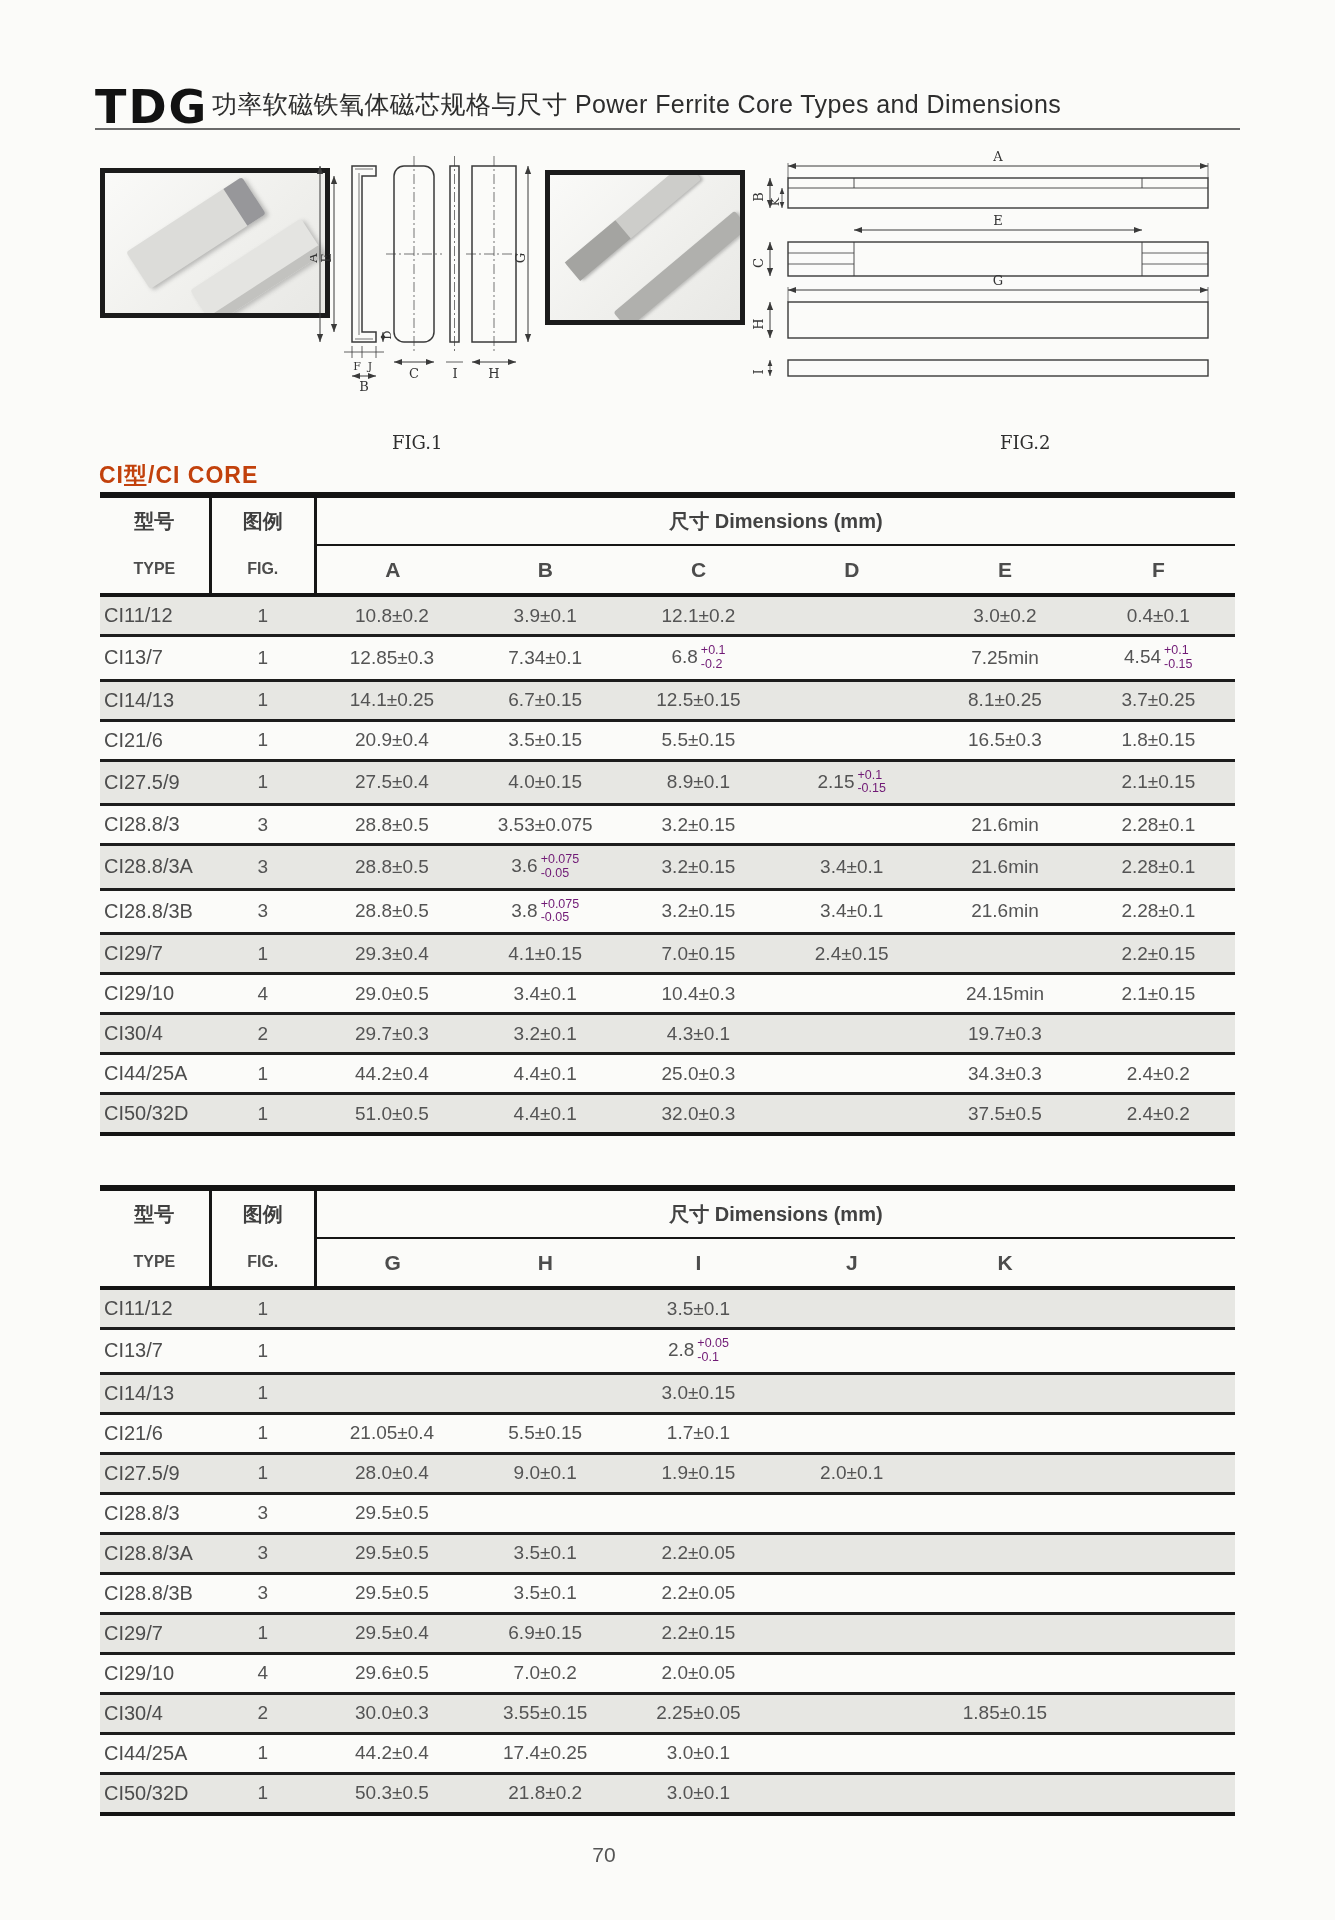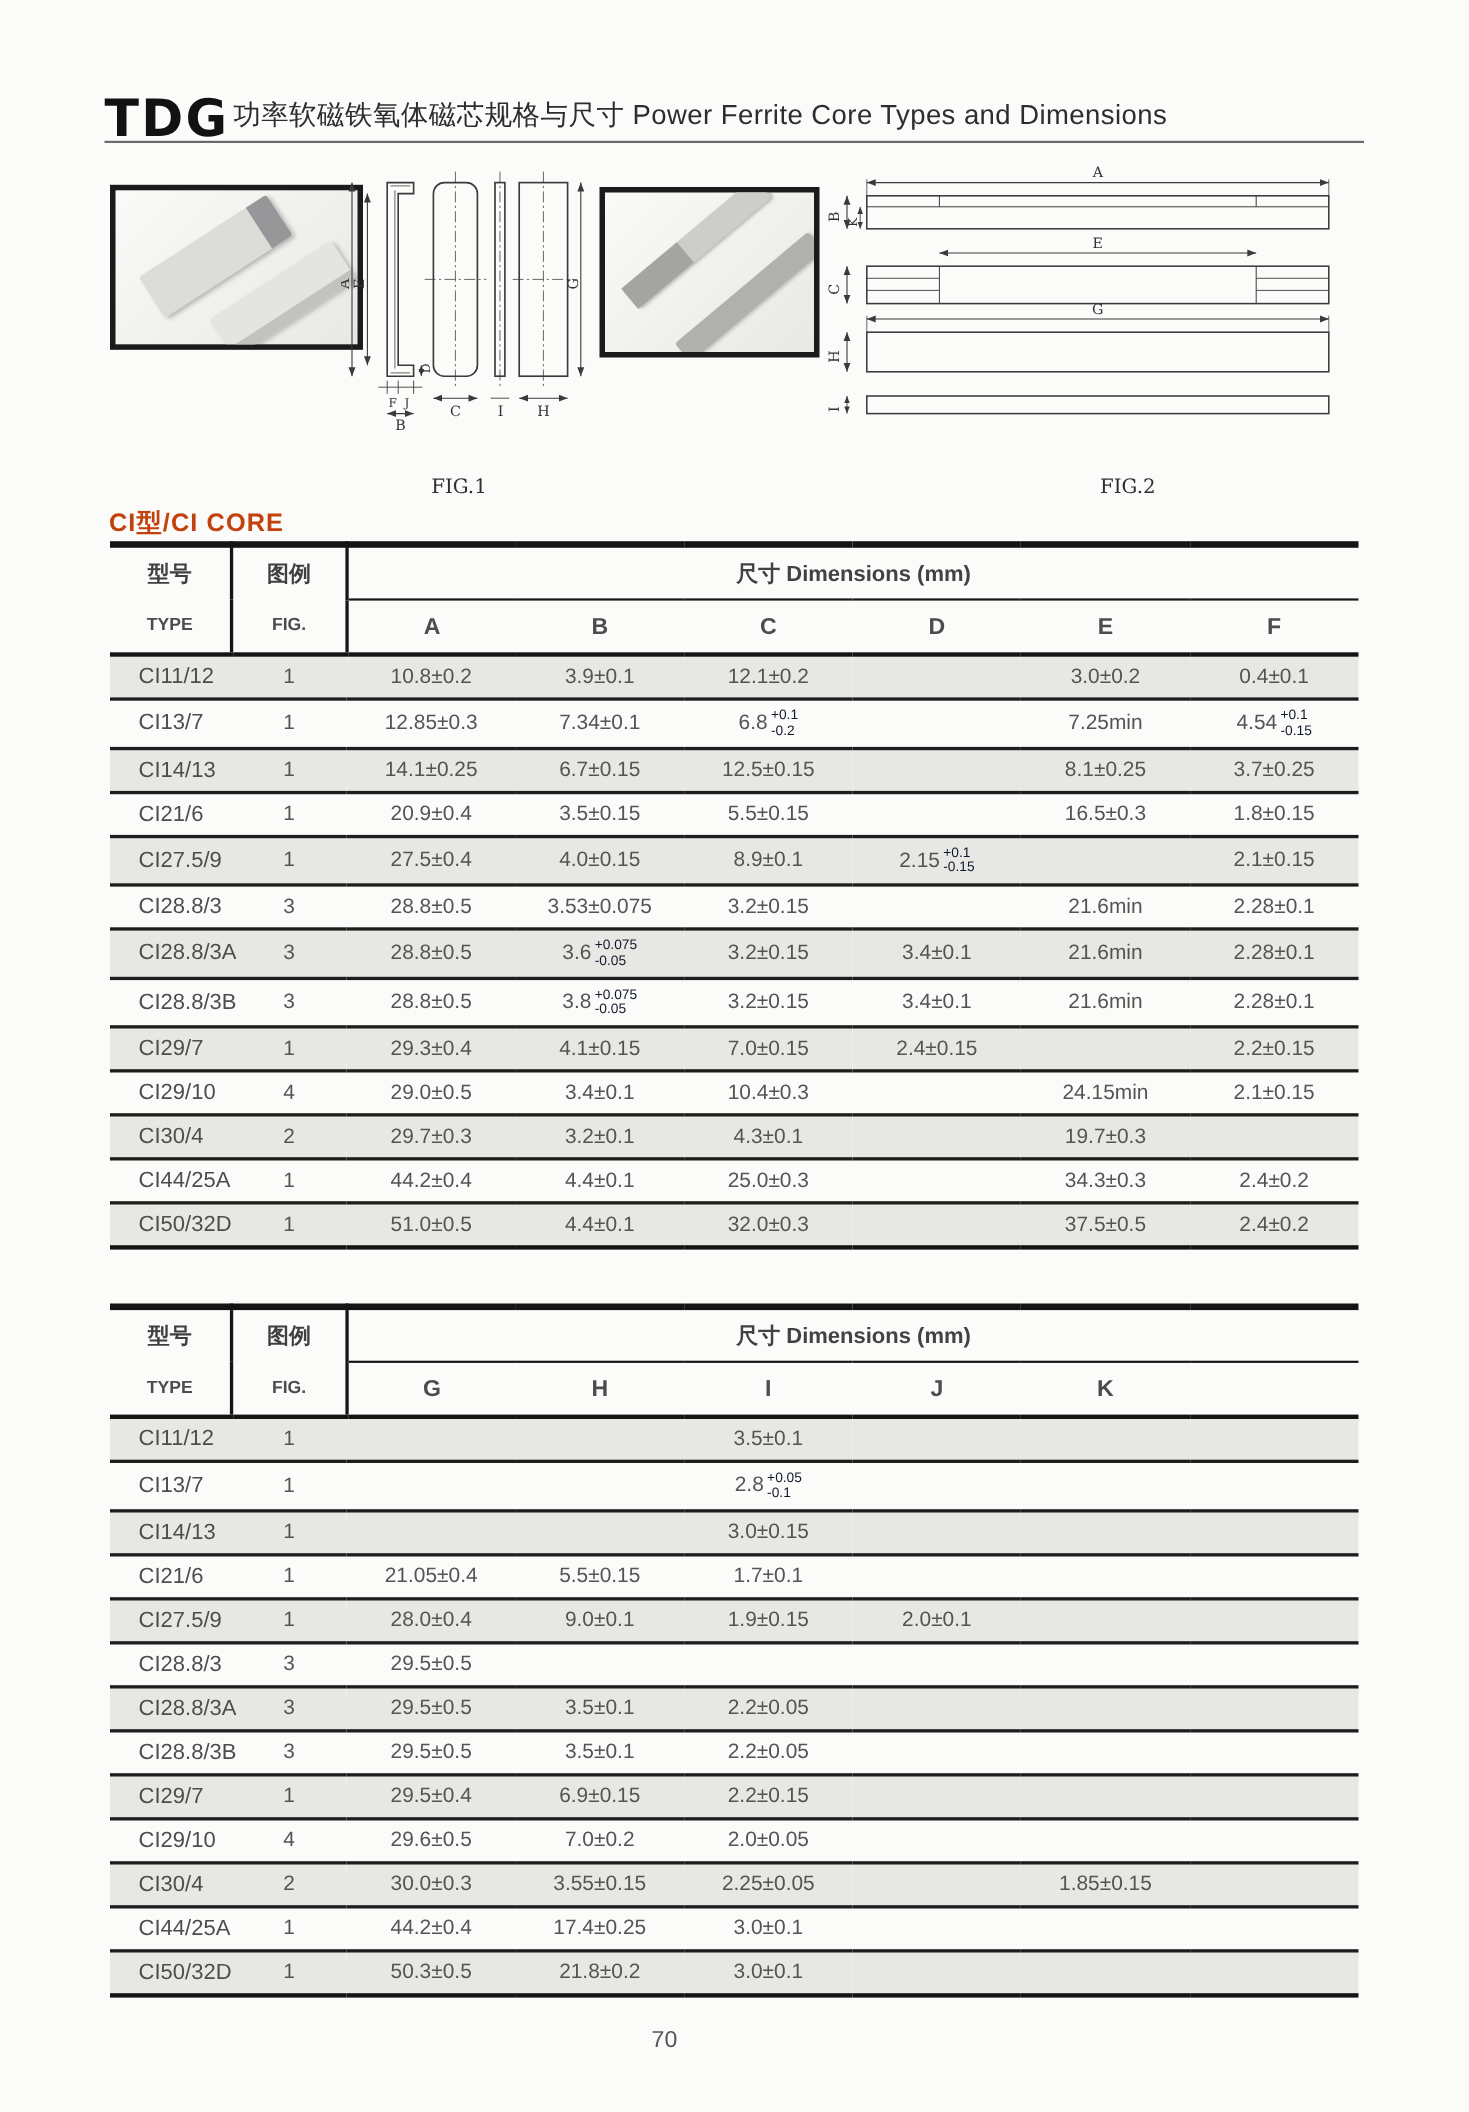--- a/index.html
+++ b/index.html
@@ -35,22 +35,22 @@
   th{font-weight:bold;vertical-align:middle;text-align:center}
   .h-cn{font-size:20px;color:#3f3f3f;height:50px}
   .h-en{font-size:16px;color:#4c4c4c;height:50px}
   .vline{border-right:3px solid #161616}
   .h-dims{font-size:20px;color:#424242;border-bottom:2px solid #161616}
   thead tr:last-child th{border-bottom:4px solid #141414}
   .h-col{font-size:21px;color:#4c4c4c}
   tbody td{border-bottom:3px solid #1d1d1d;font-size:19px;color:#545454;text-align:center;padding:7px 3px;height:40px;vertical-align:middle}
   tbody tr:last-child td{border-bottom:none}
   tbody tr.shaded{background:#e7e7e3}
-  td.c-type{text-align:left;padding-left:26px;font-size:20px;color:#4d4d4d}
-  .tolstack{display:inline-flex;flex-direction:column;font-size:12.5px;line-height:1.1;vertical-align:middle;margin-left:3px;text-align:left;color:#0f172a}
+  td.c-type{text-align:left;padding-left:4px;font-size:20px;color:#4d4d4d}
+  .tolstack{display:inline-flex;flex-direction:column;font-size:12.5px;line-height:1.1;vertical-align:middle;margin-left:3px;text-align:left;color:#701a75}
   .pageno{position:absolute;left:0;top:1843px;width:1208px;text-align:center;font-size:21px;color:#555}
 </style>
 </head>
 <body>
 
 <div class="logo">TDG</div>
 <div class="title">功率软磁铁氧体磁芯规格与尺寸 Power Ferrite Core Types and Dimensions</div>
 <div class="header-rule"></div>
 
 <div class="photo photo1">

